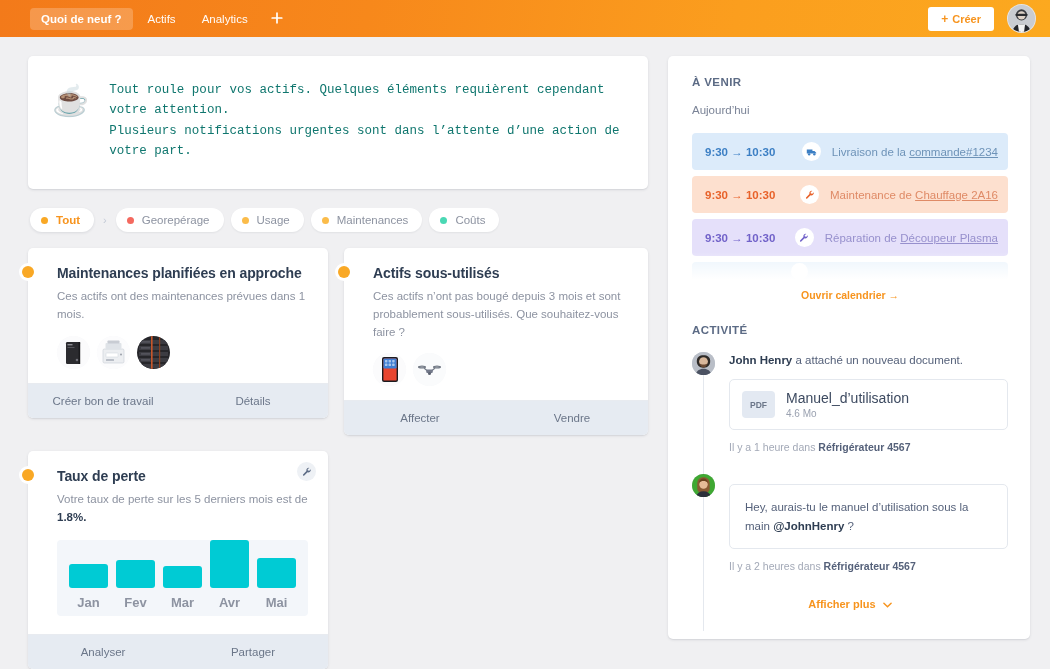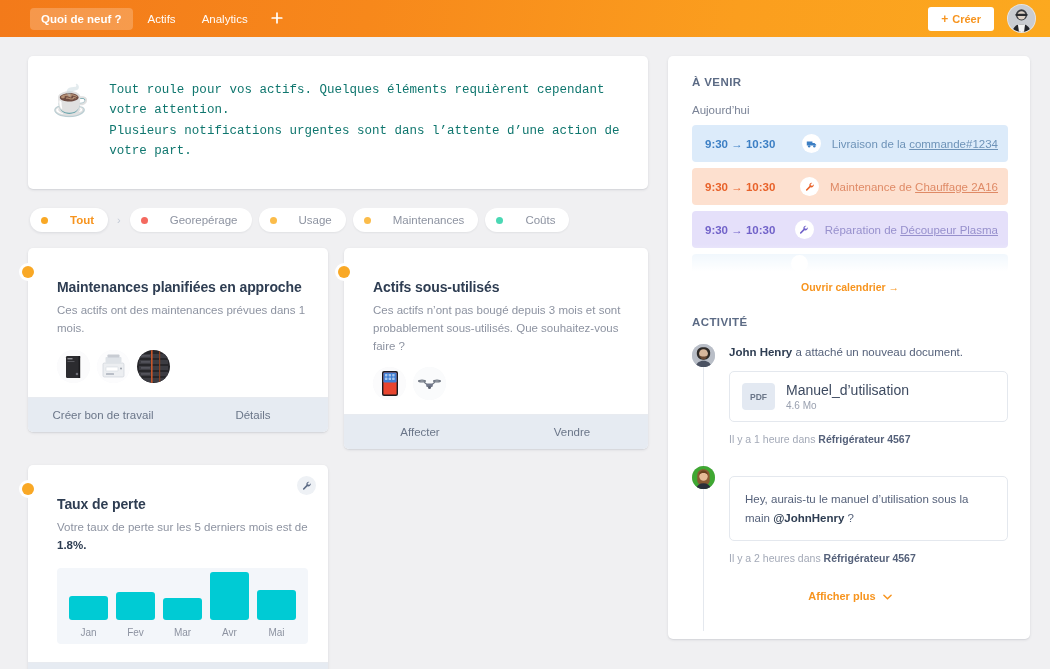--- a/index.html
+++ b/index.html
@@ -68,21 +68,21 @@
     font-size: 17.5px; line-height: 1.42; color: #2e3d52;
     font-weight: 700; letter-spacing: -.1px; margin-bottom: 9px;
   }
   .welcome p {
     font-size: 12.5px; line-height: 1.62; color: #0f766e; font-weight: 400; font-family: Liberation Mono, monospace;
   }
 
   
   .pills { display: flex; align-items: center; gap: 7px; margin: 19px 0 16px 2px; }
   .pill {
-    display: flex; align-items: center; gap: 22px;
+    display: flex; align-items: center; gap: 8px;
     background: #ffffff; border-radius: 14px;
     padding: 6px 14px 6px 11px;
     font-size: 11.5px; color: #8d93a1; font-weight: 500;
     box-shadow: 0 1px 2px rgba(30,40,60,.07);
     cursor: pointer; white-space: nowrap;
   }
   .pill.active { color: #f7941e; font-weight: 700; box-shadow: 0 1px 3px rgba(30,40,60,.11); }
   .dot { width: 7px; height: 7px; border-radius: 50%; flex-shrink: 0; }
   .chev-sep { color: #c3cad6; font-size: 11px; padding: 0 2px; }
 
@@ -92,21 +92,21 @@
     background: #fff; border-radius: 5px;
     box-shadow: 0 1px 3px rgba(30,40,60,.10), 0 1px 1px rgba(30,40,60,.05);
     position: relative; overflow: visible;
   }
   .card-dot {
     position: absolute; left: -6px; top: 18px;
     width: 12px; height: 12px; border-radius: 50%;
     background: #f9a825;
     box-shadow: 0 0 0 3px #fff;
   }
-  .card-body { padding: 31px 20px 4px 29px; }
+  .card-body { padding: 17px 20px 4px 29px; }
   .card h2 {
     font-size: 14px; color: #2e3d52; font-weight: 700;
     letter-spacing: -.1px; margin-bottom: 7px;
   }
   .card p.sub {
     font-size: 11.5px; color: #8d93a1; line-height: 1.55; font-weight: 400;
   }
   .thumbs { display: flex; gap: 7px; margin-top: 12px; padding-bottom: 10px; }
   .thumb {
     width: 33px; height: 33px; border-radius: 50%;
@@ -140,36 +140,36 @@
   }
   .chart {
     display: flex; align-items: flex-end; justify-content: space-around;
     height: 58px; gap: 8px;
   }
   .bar-col { display: flex; flex-direction: column; align-items: center; flex: 1; }
   .bar {
     width: 100%; max-width: 40px; background: #00cbd4; border-radius: 3px;
   }
   .bar-label {
-    font-size: 10px; color: #8d93a1; margin-top: 7px; font-weight: 400;
+    font-size: 13px; color: #8d93a1; margin-top: 7px; font-weight: 700;
   }
 
   
   .right-panel {
     background: #fff; border-radius: 5px;
     box-shadow: 0 1px 3px rgba(30,40,60,.10), 0 1px 1px rgba(30,40,60,.05);
     padding: 20px 22px 26px 24px;
     height: 583px;
     display: flex; flex-direction: column;
   }
   .sec-title {
     font-size: 11.5px; font-weight: 700; color: #5c6b85;
     letter-spacing: .4px; margin-bottom: 16px;
   }
-  .today-label { font-size: 11.5px; color: #7a8396; margin-bottom: 9px; }
+  .today-label { font-size: 11.5px; color: #7a8396; margin-bottom: 17px; }
   .agenda { position: relative; }
   .agenda-row {
     display: flex; align-items: center; gap: 0;
     border-radius: 4px; padding: 9px 10px 9px 13px;
     margin-bottom: 6px; cursor: pointer;
   }
   .agenda-time {
     font-size: 11.5px; font-weight: 700; white-space: nowrap; width: 99px;
   }
   .agenda-icon {

